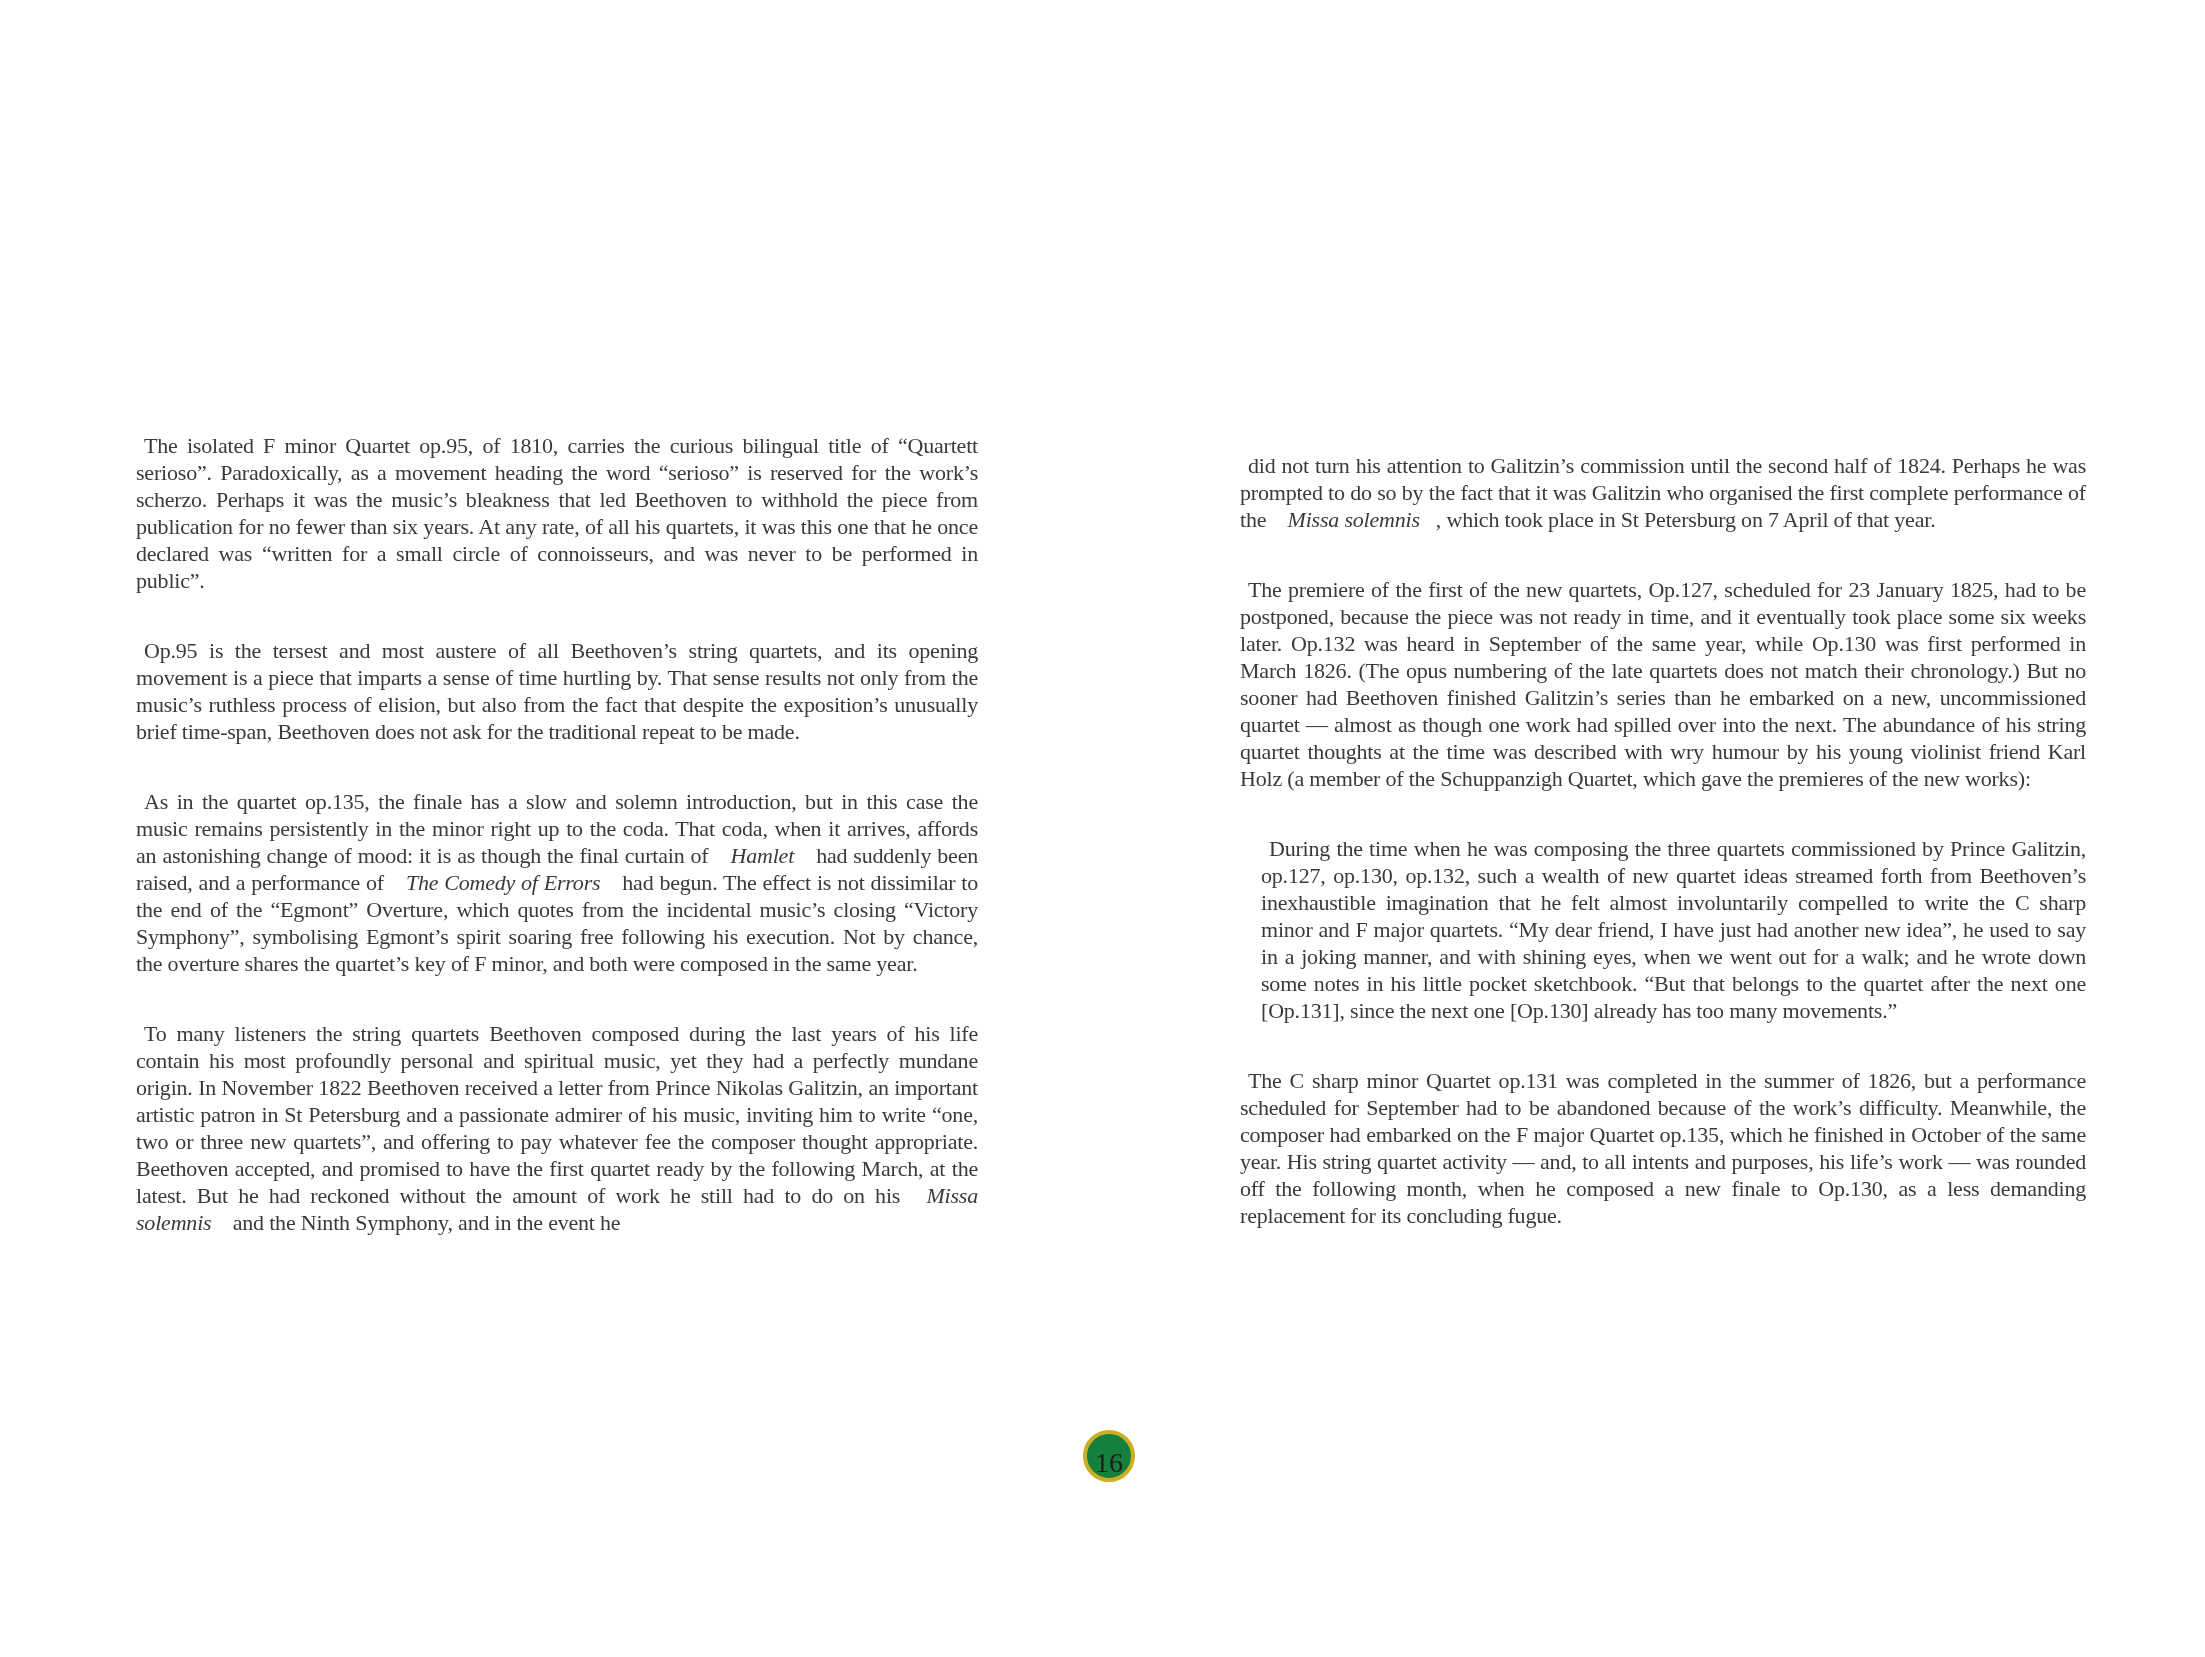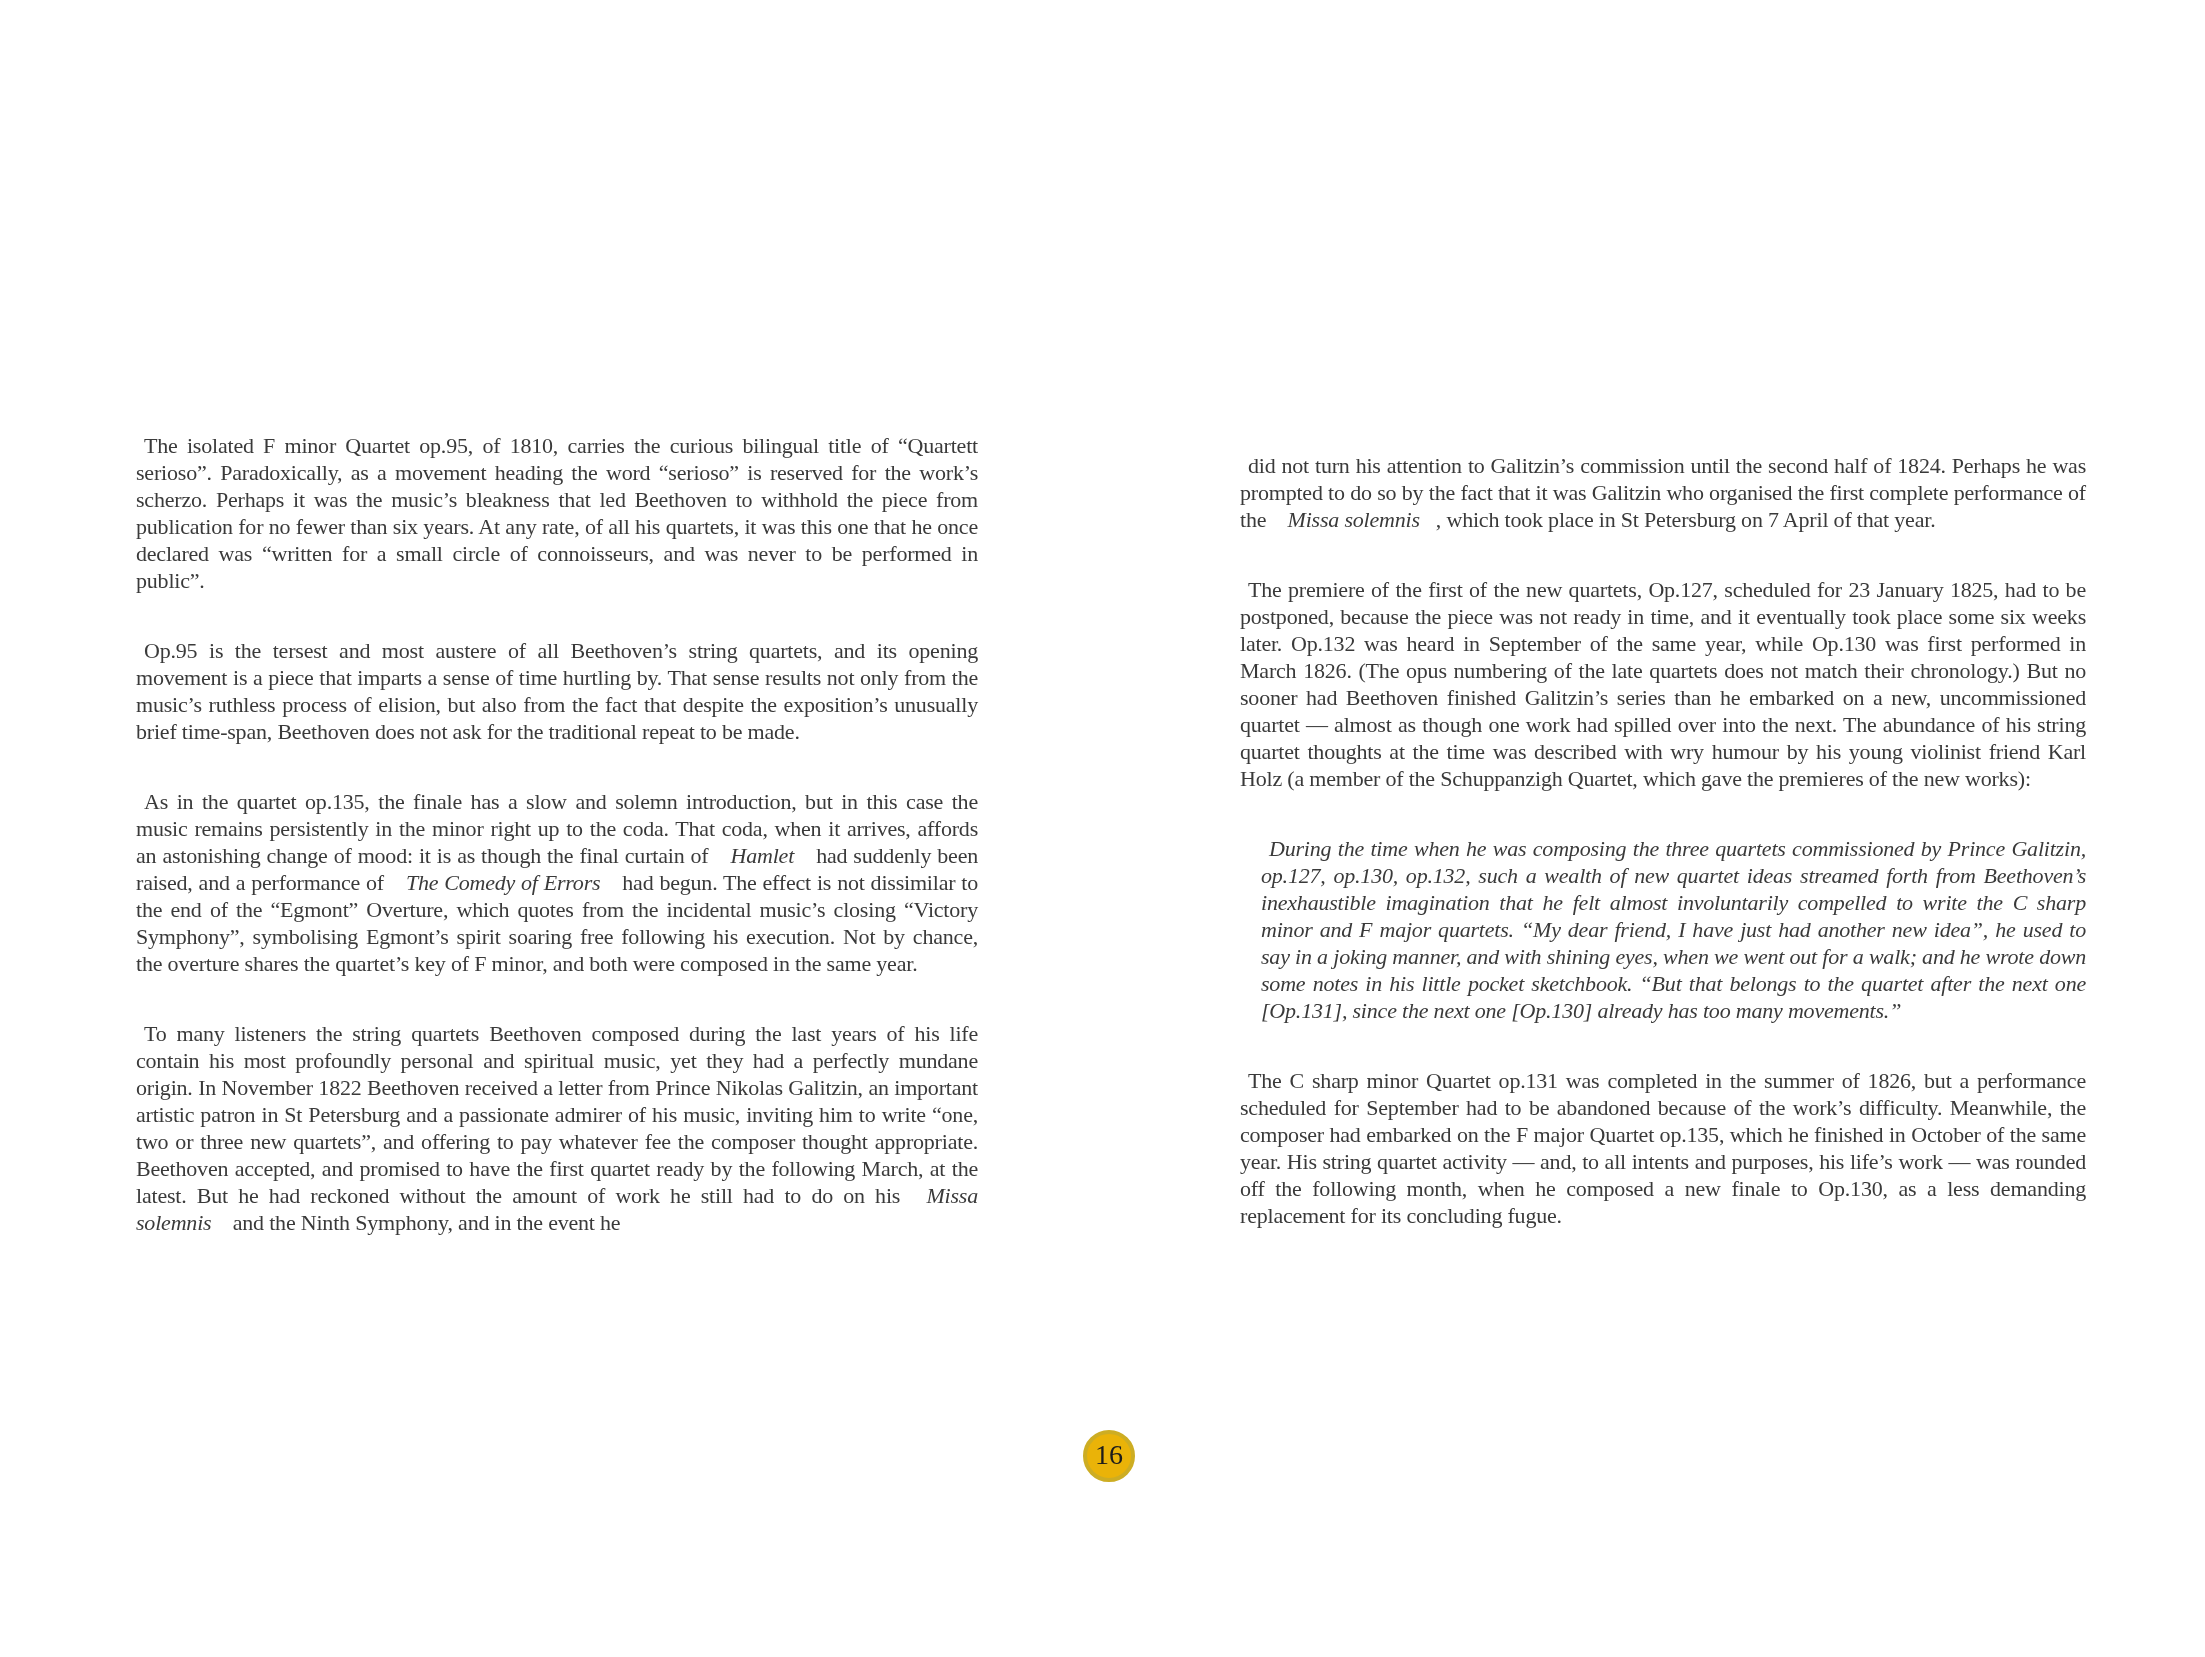--- a/index.html
+++ b/index.html
@@ -22,33 +22,33 @@
     color: #3a3a3a;
     font-size: 22px;
     line-height: 27px;
     letter-spacing: -0.2px;
     text-align: justify;
   }
   #col-left  { left: 112px;  width: 874px; }
   #col-right { left: 1216px; width: 878px; margin-top: 20px; }
   .text-column p { margin: 0 0 27px 0; }
   .text-column p:last-child { margin-bottom: 0; }
-  .text-column p.quote { padding-left: 29px; font-style: italic; }
+  .text-column p.quote { padding-left: 29px; }
   .text-column em { font-style: italic; }
   #page-badge {
     position: absolute;
     left: 1075px;
     top: 1422px;
     width: 52px;
     height: 52px;
     border: 4.7px solid #cdad23;
     border-radius: 50%;
-    background: #eab308;
+    background: #15803d;
     display: flex;
-    align-items: center;
+    align-items: flex-start;
     justify-content: center;
   }
   #page-badge span {
     font-size: 28px;
     line-height: 1;
     color: #1c1c1c;
     transform: translateY(-0.7px);
   }
 </style>
 </head>

